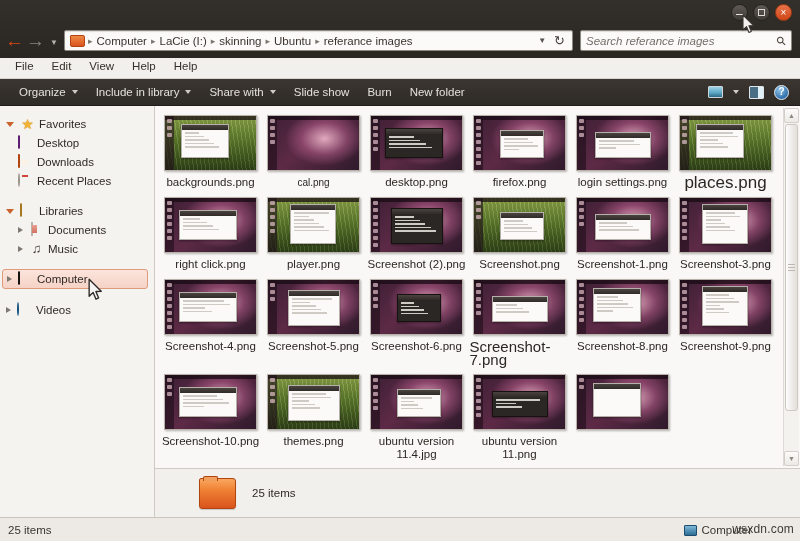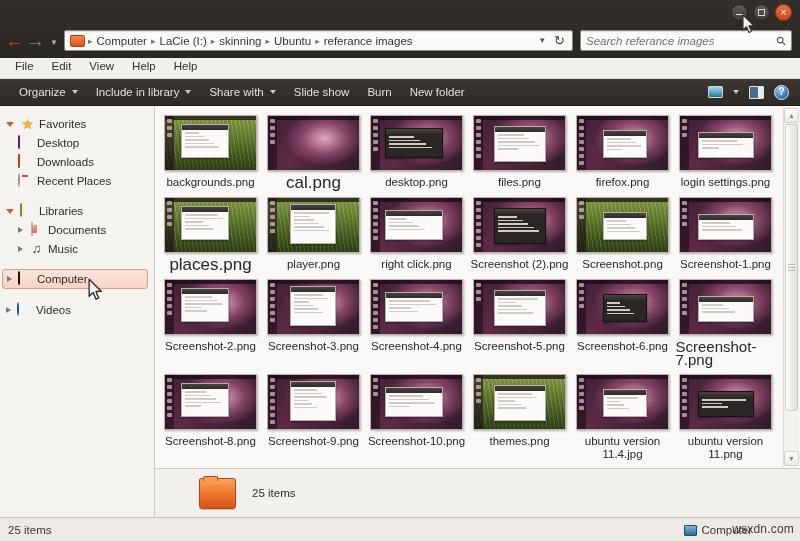--- a/index.html
+++ b/index.html
@@ -564,21 +564,21 @@
                 <div class="thumb purple">
                   <div class="topbar"></div>
                   <div class="dock">
                     <i></i>
                     <i></i>
                     <i></i>
                     <i></i>
                   </div>
                 </div>
               </div>
-              <div style="font-size: 17px; color: rgb(43, 39, 35); text-align: center; line-height: 13px; max-width: 100px;">cal.png</div>
+              <div style="font-size: 10px; color: rgb(43, 39, 35); text-align: center; line-height: 13px; max-width: 100px;">cal.png</div>
             </div>
             <div class="tile">
               <div class="thumbbox">
                 <div class="thumb purple">
                   <div class="topbar"></div>
                   <div class="dock">
                     <i></i>
                     <i></i>
                     <i></i>
                     <i></i>
@@ -587,44 +587,20 @@
                   <div class="win dark" style="left: 14px; top: 12px; width: 58px; height: 30px;">
                     <div class="tb"></div>
                     <div class="ln" style="width: 44%;"></div>
                     <div class="ln" style="width: 55%;"></div>
                     <div class="ln" style="width: 66%;"></div>
                     <div class="ln" style="width: 77%;"></div>
                   </div>
                 </div>
               </div>
               <div style="font-size: 11.5px; color: rgb(43, 39, 35); text-align: center; line-height: 13px; max-width: 100px;">desktop.png</div>
-            </div>
-            <div class="tile">
-              <div class="thumbbox">
-                <div class="thumb purple">
-                  <div class="topbar"></div>
-                  <div class="dock">
-                    <i></i>
-                    <i></i>
-                    <i></i>
-                    <i></i>
-                    <i></i>
-                    <i></i>
-                  </div>
-                  <div class="win" style="left: 20px; top: 10px; width: 52px; height: 36px;">
-                    <div class="tb"></div>
-                    <div class="ln" style="width: 51%;"></div>
-                    <div class="ln" style="width: 62%;"></div>
-                    <div class="ln" style="width: 73%;"></div>
-                    <div class="ln" style="width: 84%;"></div>
-                    <div class="ln" style="width: 40%;"></div>
-                  </div>
-                </div>
-              </div>
-              <div style="font-size: 11.5px; color: rgb(43, 39, 35); text-align: center; line-height: 13px; max-width: 100px;">files.png</div>
             </div>
             <div class="tile">
               <div class="thumbbox">
                 <div class="thumb purple">
                   <div class="topbar"></div>
                   <div class="dock">
                     <i></i>
                     <i></i>
                     <i></i>
                     <i></i>
@@ -676,20 +652,43 @@
                     <div class="tb"></div>
                     <div class="ln" style="width: 72%;"></div>
                     <div class="ln" style="width: 83%;"></div>
                     <div class="ln" style="width: 39%;"></div>
                     <div class="ln" style="width: 50%;"></div>
                     <div class="ln" style="width: 61%;"></div>
                   </div>
                 </div>
               </div>
               <div style="font-size: 17px; color: rgb(43, 39, 35); text-align: center; line-height: 13px; max-width: 100px;">places.png</div>
+            </div>
+            <div class="tile">
+              <div class="thumbbox">
+                <div class="thumb purple">
+                  <div class="topbar"></div>
+                  <div class="dock">
+                    <i></i>
+                    <i></i>
+                    <i></i>
+                    <i></i>
+                    <i></i>
+                    <i></i>
+                  </div>
+                  <div class="win" style="left: 14px; top: 12px; width: 58px; height: 30px;">
+                    <div class="tb"></div>
+                    <div class="ln" style="width: 31%;"></div>
+                    <div class="ln" style="width: 42%;"></div>
+                    <div class="ln" style="width: 53%;"></div>
+                    <div class="ln" style="width: 64%;"></div>
+                  </div>
+                </div>
+              </div>
+              <div style="font-size: 11.5px; color: rgb(43, 39, 35); text-align: center; line-height: 13px; max-width: 100px;">right click.png</div>
             </div>
             <div class="tile">
               <div class="thumbbox">
                 <div class="thumb green">
                   <div class="topbar"></div>
                   <div class="dock">
                     <i></i>
                     <i></i>
                     <i></i>
                     <i></i>
@@ -712,43 +711,20 @@
               <div class="thumbbox">
                 <div class="thumb purple">
                   <div class="topbar"></div>
                   <div class="dock">
                     <i></i>
                     <i></i>
                     <i></i>
                     <i></i>
                     <i></i>
                     <i></i>
-                  </div>
-                  <div class="win" style="left: 14px; top: 12px; width: 58px; height: 30px;">
-                    <div class="tb"></div>
-                    <div class="ln" style="width: 31%;"></div>
-                    <div class="ln" style="width: 42%;"></div>
-                    <div class="ln" style="width: 53%;"></div>
-                    <div class="ln" style="width: 64%;"></div>
-                  </div>
-                </div>
-              </div>
-              <div style="font-size: 11.5px; color: rgb(43, 39, 35); text-align: center; line-height: 13px; max-width: 100px;">right click.png</div>
-            </div>
-            <div class="tile">
-              <div class="thumbbox">
-                <div class="thumb purple">
-                  <div class="topbar"></div>
-                  <div class="dock">
-                    <i></i>
-                    <i></i>
-                    <i></i>
-                    <i></i>
-                    <i></i>
-                    <i></i>
                     <i></i>
                   </div>
                   <div class="win dark" style="left: 20px; top: 10px; width: 52px; height: 36px;">
                     <div class="tb"></div>
                     <div class="ln" style="width: 38%;"></div>
                     <div class="ln" style="width: 49%;"></div>
                     <div class="ln" style="width: 60%;"></div>
                     <div class="ln" style="width: 71%;"></div>
                     <div class="ln" style="width: 82%;"></div>
                   </div>
@@ -788,43 +764,20 @@
                   </div>
                   <div class="win" style="left: 18px; top: 16px; width: 56px; height: 26px;">
                     <div class="tb"></div>
                     <div class="ln" style="width: 52%;"></div>
                     <div class="ln" style="width: 63%;"></div>
                     <div class="ln" style="width: 74%;"></div>
                   </div>
                 </div>
               </div>
               <div style="font-size: 11.5px; color: rgb(43, 39, 35); text-align: center; line-height: 13px; max-width: 100px;">Screenshot-1.png</div>
-            </div>
-            <div class="tile">
-              <div class="thumbbox">
-                <div class="thumb purple">
-                  <div class="topbar"></div>
-                  <div class="dock">
-                    <i></i>
-                    <i></i>
-                    <i></i>
-                    <i></i>
-                    <i></i>
-                  </div>
-                  <div class="win" style="left: 16px; top: 8px; width: 48px; height: 34px;">
-                    <div class="tb"></div>
-                    <div class="ln" style="width: 59%;"></div>
-                    <div class="ln" style="width: 70%;"></div>
-                    <div class="ln" style="width: 81%;"></div>
-                    <div class="ln" style="width: 37%;"></div>
-                    <div class="ln" style="width: 48%;"></div>
-                  </div>
-                </div>
-              </div>
-              <div style="font-size: 11.5px; color: rgb(43, 39, 35); text-align: center; line-height: 13px; max-width: 100px;">Screenshot-2.png</div>
             </div>
             <div class="tile">
               <div class="thumbbox">
                 <div class="thumb purple">
                   <div class="topbar"></div>
                   <div class="dock">
                     <i></i>
                     <i></i>
                     <i></i>
                     <i></i>

